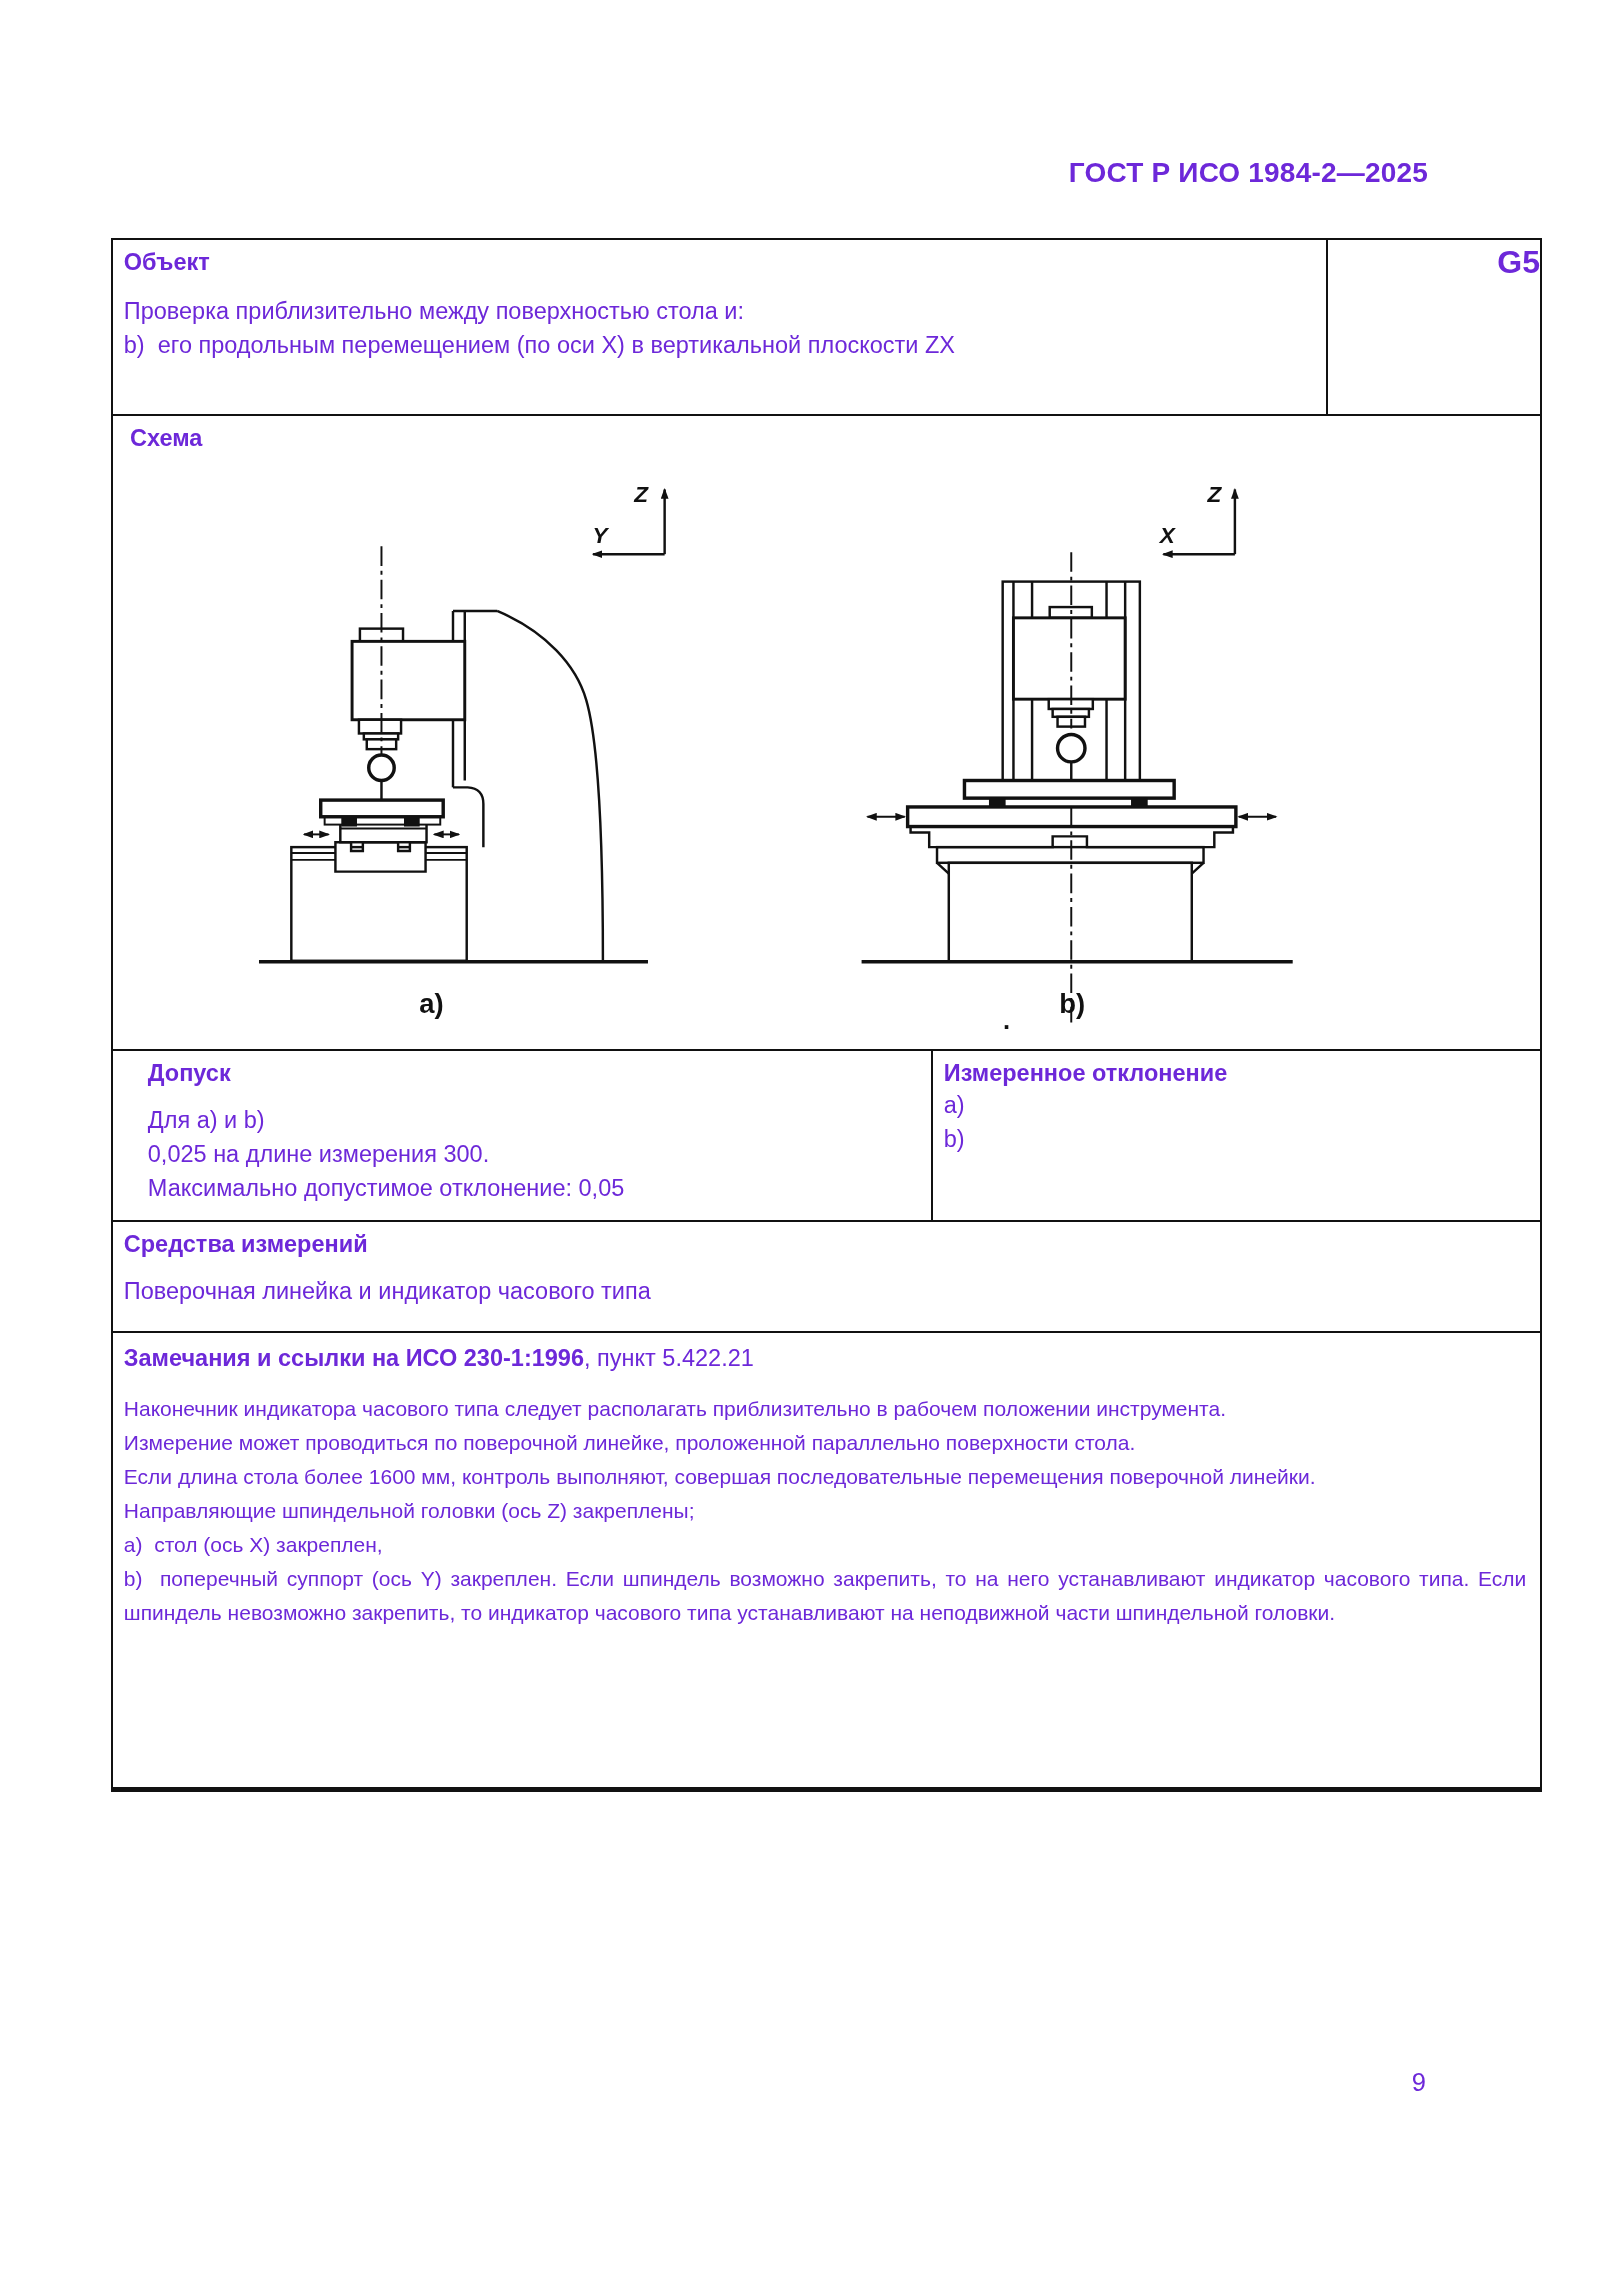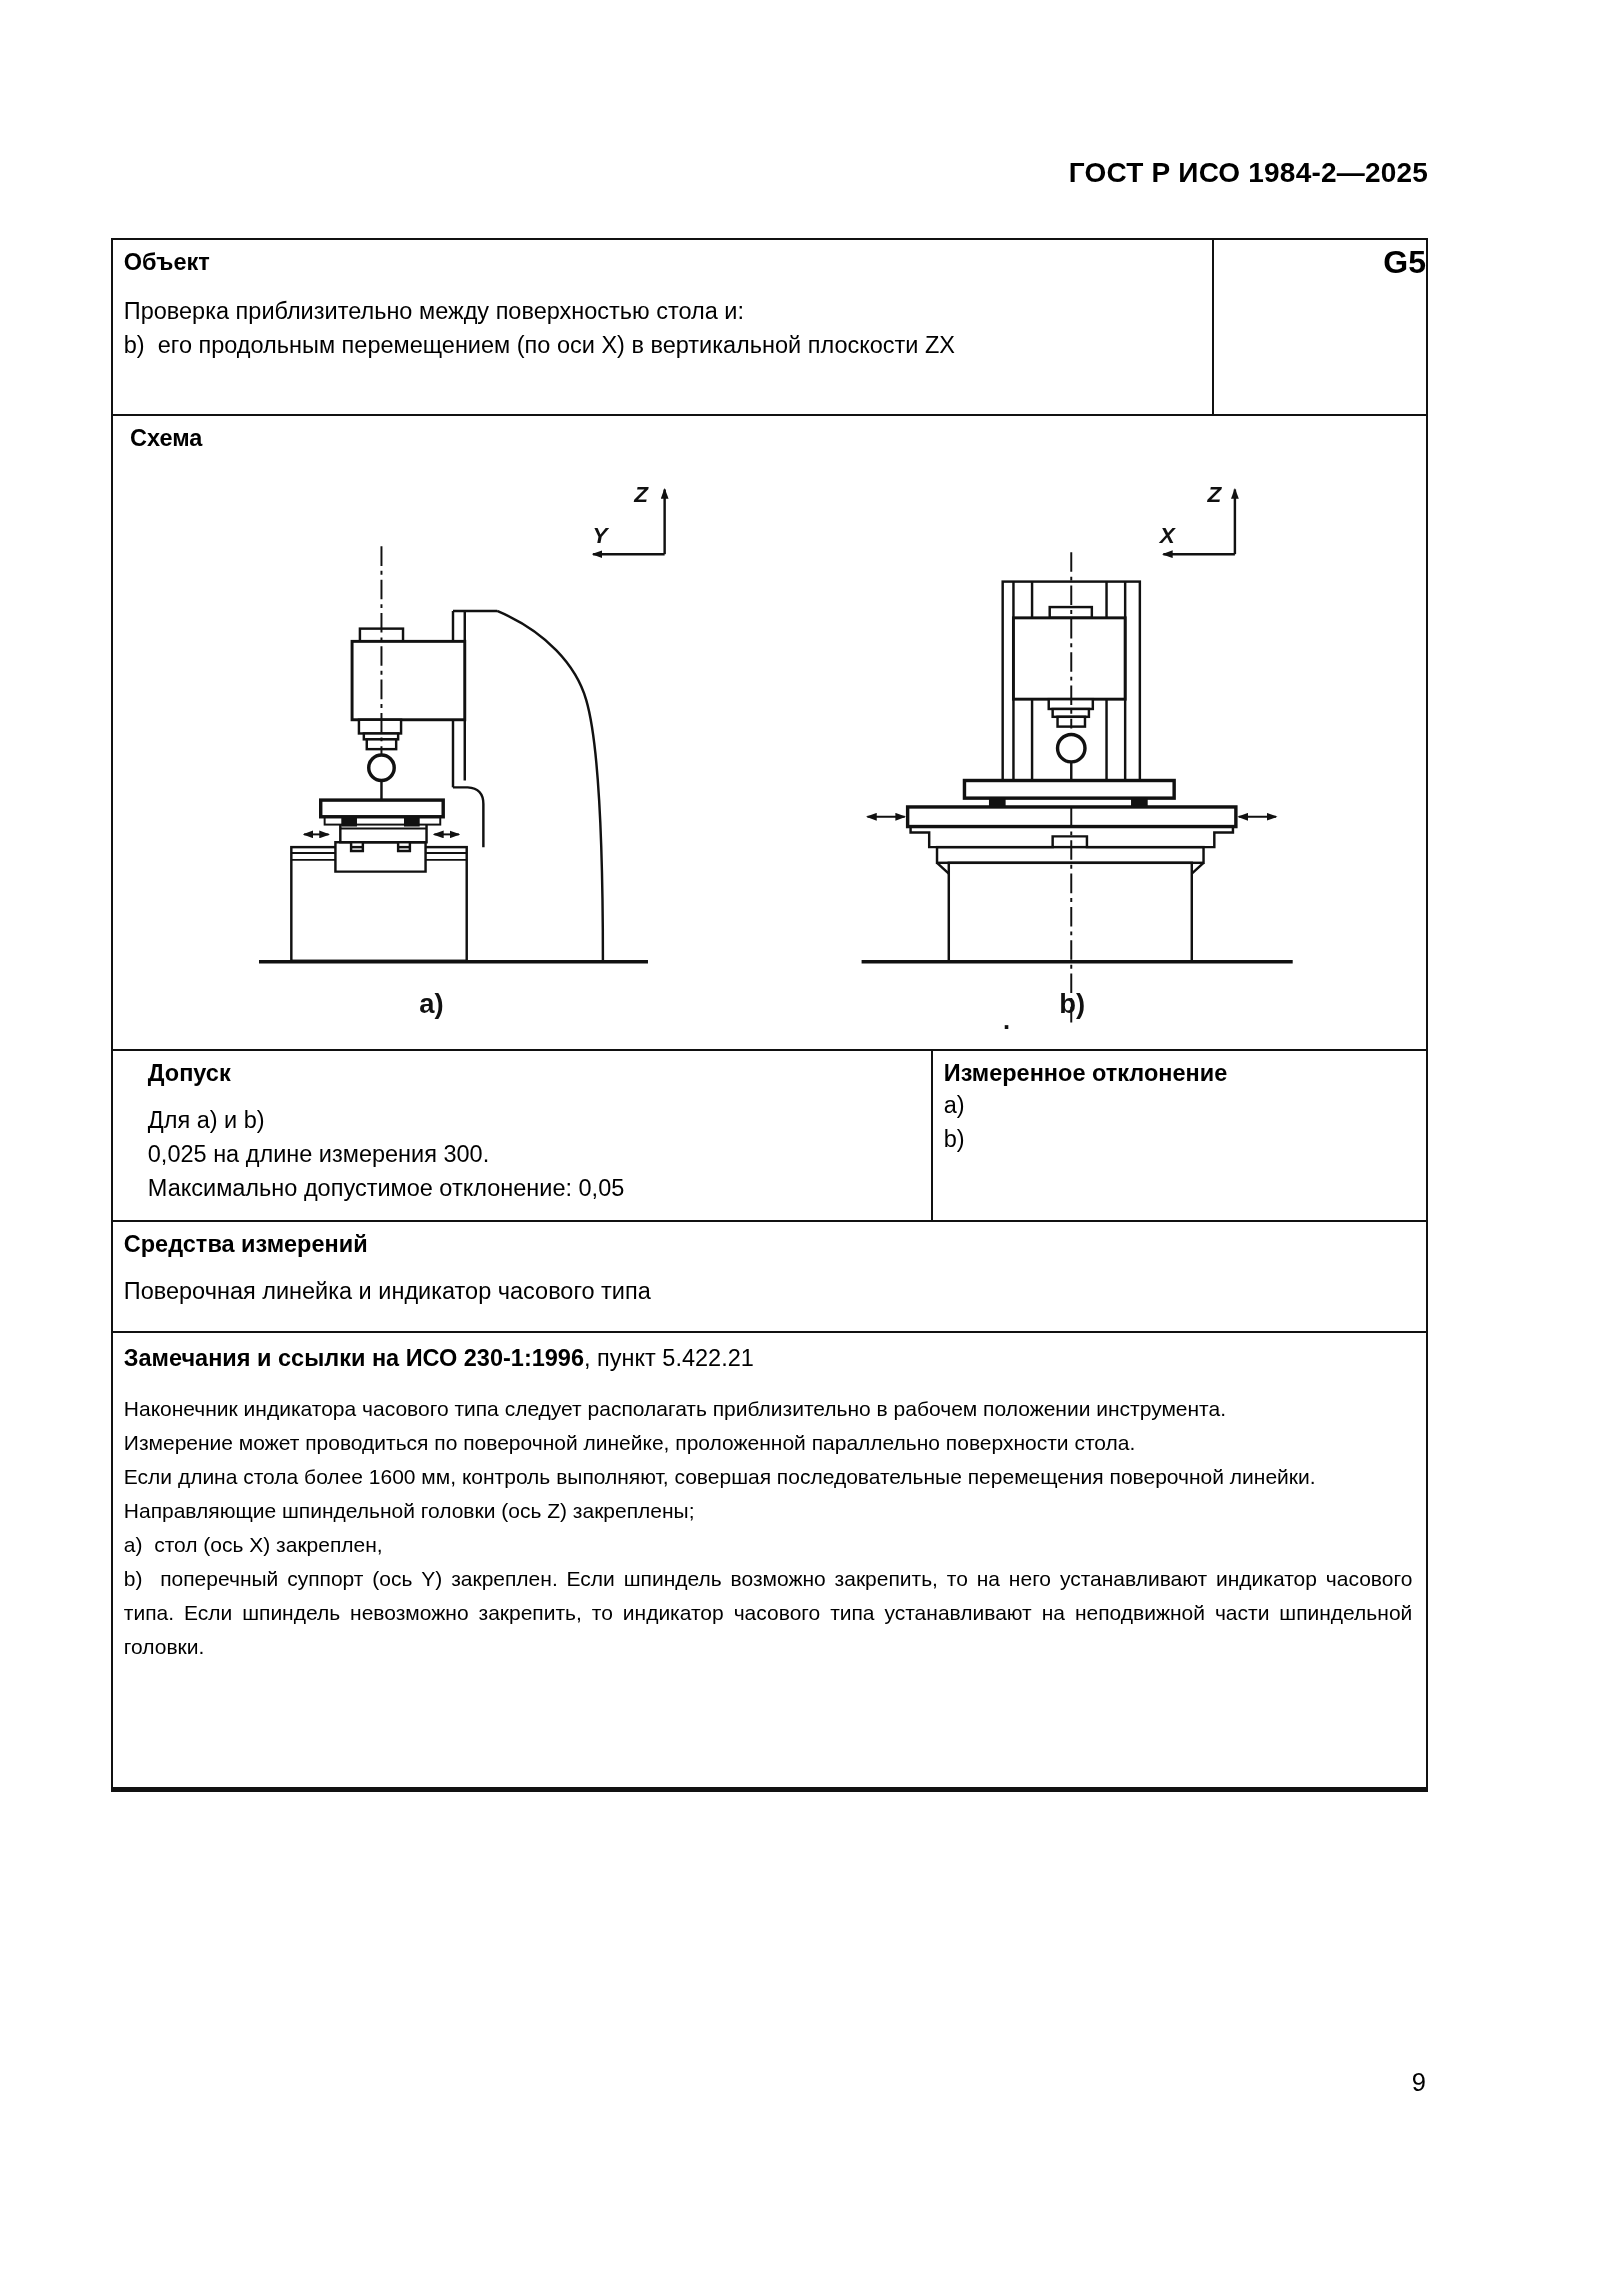--- a/index.html
+++ b/index.html
@@ -1,27 +1,27 @@
 <!DOCTYPE html>
 <html><head>
 <meta charset="utf-8">
 <style>
   * { margin:0; padding:0; box-sizing:border-box; }
   body { background:#fff; }
   .page {
     position:relative; width:1621px; height:2293px; background:#ffffff;
-    font-family:"Liberation Sans","DejaVu Sans",sans-serif; color:#000000;
+    font-family:"Liberation Sans","DejaVu Sans",sans-serif; color:#6d28d9;
     overflow:hidden;
   }
   .std-ref {
     position:absolute; left:111px; top:157px; width:1317px;
     text-align:right; font-weight:bold; font-size:28px; letter-spacing:0.2px;
   }
   .doc-table {
-    position:absolute; left:111px; top:238px; width:1317px; height:1554px;
+    position:absolute; left:111px; top:238px; width:1431px; height:1554px;
     border:2.9px solid #111; border-bottom-width:5.9px;
   }
   .row { position:relative; width:100%; }
   .row-b { border-bottom:2.9px solid #111; }
   .r1 { height:176px; }
   .r2 { height:635px; }
   .r3 { height:171px; display:flex;padding-left:24px; }
   .r4 { height:111px; }
   .r5 { height:452px; }
   .cellpad { padding:7.8px 13.7px 0 10.8px; }

